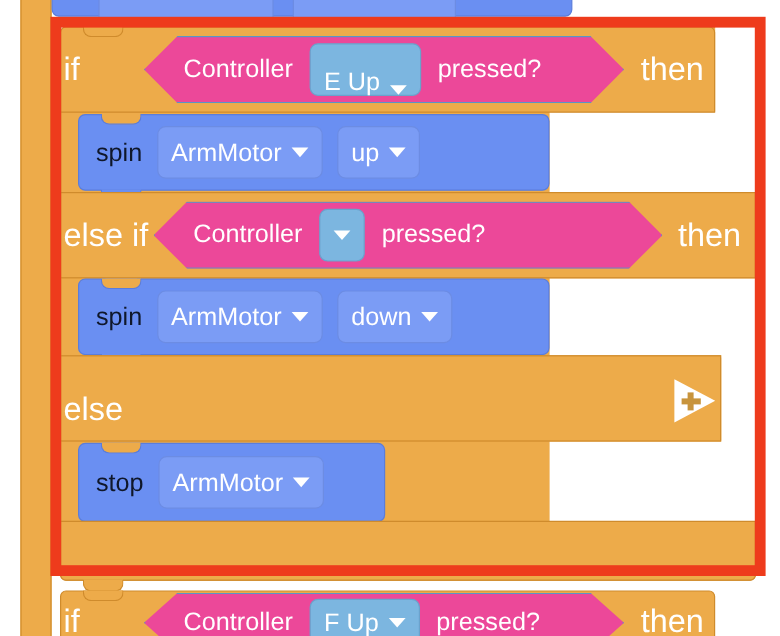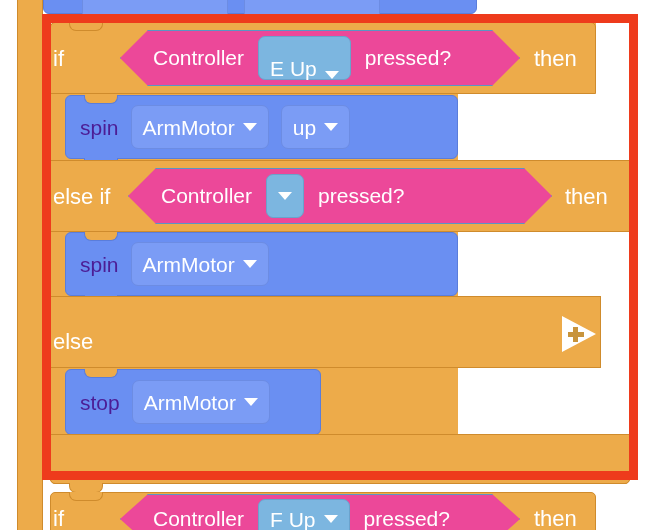--- a/index.html
+++ b/index.html
@@ -20,41 +20,41 @@
   .ifbody{position:absolute;left:50px;top:22px;width:580px;height:462px;
      background:#edab4a;border:1px solid #cf8b2c;border-radius:5px;box-sizing:border-box;}
 
   
   .hdr{position:absolute;left:50px;background:#edab4a;border:1px solid #cf8b2c;box-sizing:border-box;}
 
   
   .mouth{position:absolute;background:#ffffff;}
 
   
-  .kw{position:absolute;color:#ffffff;font-size:22px;line-height:21px;font-weight:400;white-space:nowrap;}
+  .kw{position:absolute;color:#ffffff;font-size:27px;line-height:21px;font-weight:400;white-space:nowrap;}
 
   
   .hex{position:absolute;height:56px;background:#ec4899;border:1px solid #5a95c4;box-sizing:border-box;
        clip-path:polygon(28px 0,calc(100% - 28px) 0,100% 50%,calc(100% - 28px) 100%,28px 100%,0 50%);
        display:flex;align-items:center;}
   .hex .htxt{color:#fff;font-size:21px;white-space:nowrap;}
 
   
   .fld{box-sizing:border-box;border-radius:7px;display:flex;align-items:center;justify-content:center;
        gap:8px;padding:0 11px;white-space:nowrap;}
   .fld.sensfld{background:#7cb6e0;border:1px solid #6aa2cc;height:44px;}
   .fld.motorfld{background:#7b9cf5;border:1px solid #6c8ce3;height:44px;}
   .fld .ftxt{color:#fff;font-size:21px;line-height:21px;}
   .caret{width:0;height:0;border-left:7px solid transparent;border-right:7px solid transparent;
          border-top:8px solid #ffffff;display:inline-block;flex:0 0 auto;}
 
   
   .stackblk{position:absolute;background:#6a8ff2;border:1px solid #5a7ddb;border-radius:6px;
             box-sizing:border-box;display:flex;align-items:center;padding-left:14px;gap:12px;}
-  .stackblk .lbl{color:#4c1d95;font-size:21px;line-height:21px;white-space:nowrap;}
+  .stackblk .lbl{color:#0f172a;font-size:21px;line-height:21px;white-space:nowrap;}
   
   .notch{position:absolute;left:18px;top:-1px;width:34px;height:9px;background:#edab4a;
          border-left:1px solid #5a7ddb;border-right:1px solid #5a7ddb;border-bottom:1px solid #5a7ddb;
          border-radius:0 0 7px 7px;box-sizing:border-box;}
   .nub{position:absolute;left:18px;bottom:-10px;width:34px;height:10px;background:#6a8ff2;
        border-left:1px solid #5a7ddb;border-right:1px solid #5a7ddb;border-bottom:1px solid #5a7ddb;
        border-radius:0 0 7px 7px;box-sizing:border-box;}
   .nub-orange{position:absolute;left:18px;width:34px;height:10px;background:#edab4a;
        border-left:1px solid #cf8b2c;border-right:1px solid #cf8b2c;border-bottom:1px solid #cf8b2c;
        border-radius:0 0 7px 7px;box-sizing:border-box;}
@@ -140,20 +140,24 @@
   <div class="kw" style="left:565px;top:186px;">then</div>
 
   <div class="stackblk" style="left:65px;top:232px;width:393px;height:64px;">
     <div class="notch"></div>
     <div class="nub"></div>
     <span class="lbl">spin</span>
     <span class="fld motorfld">
       <span class="ftxt">ArmMotor</span>
       <span class="caret"></span>
     </span>
+    <span class="fld motorfld">
+      <span class="ftxt">down</span>
+      <span class="caret"></span>
+    </span>
   </div>
 
   <div class="hdr" style="top:296px;width:551px;height:72px;"></div>
   <div class="kw" style="left:53px;top:331px;">else</div>
 
   <div class="mutator" style="left:562px;top:316px;">
     <span class="tri"></span>
     <span class="ph"></span>
     <span class="pv"></span>
   </div>

